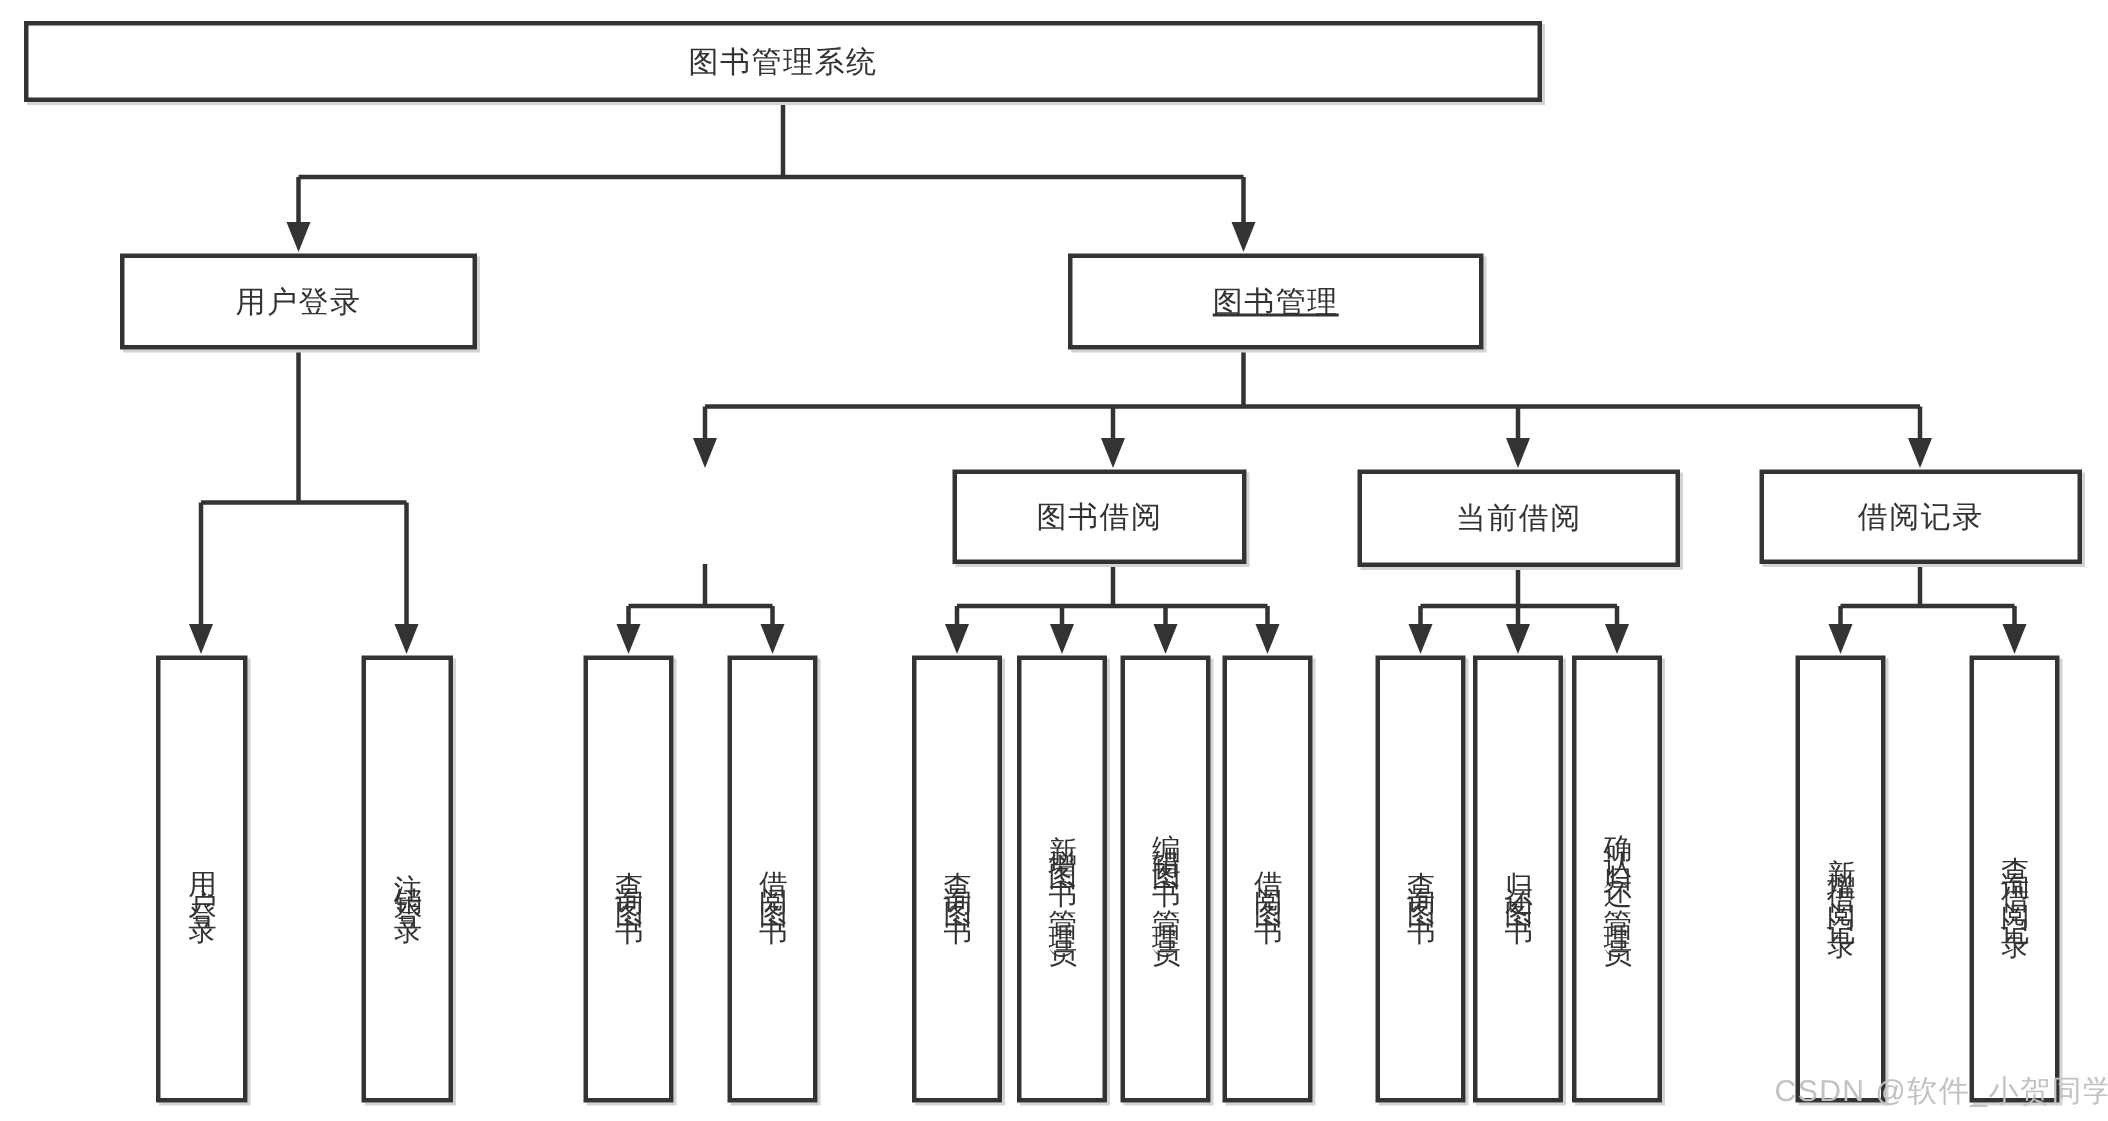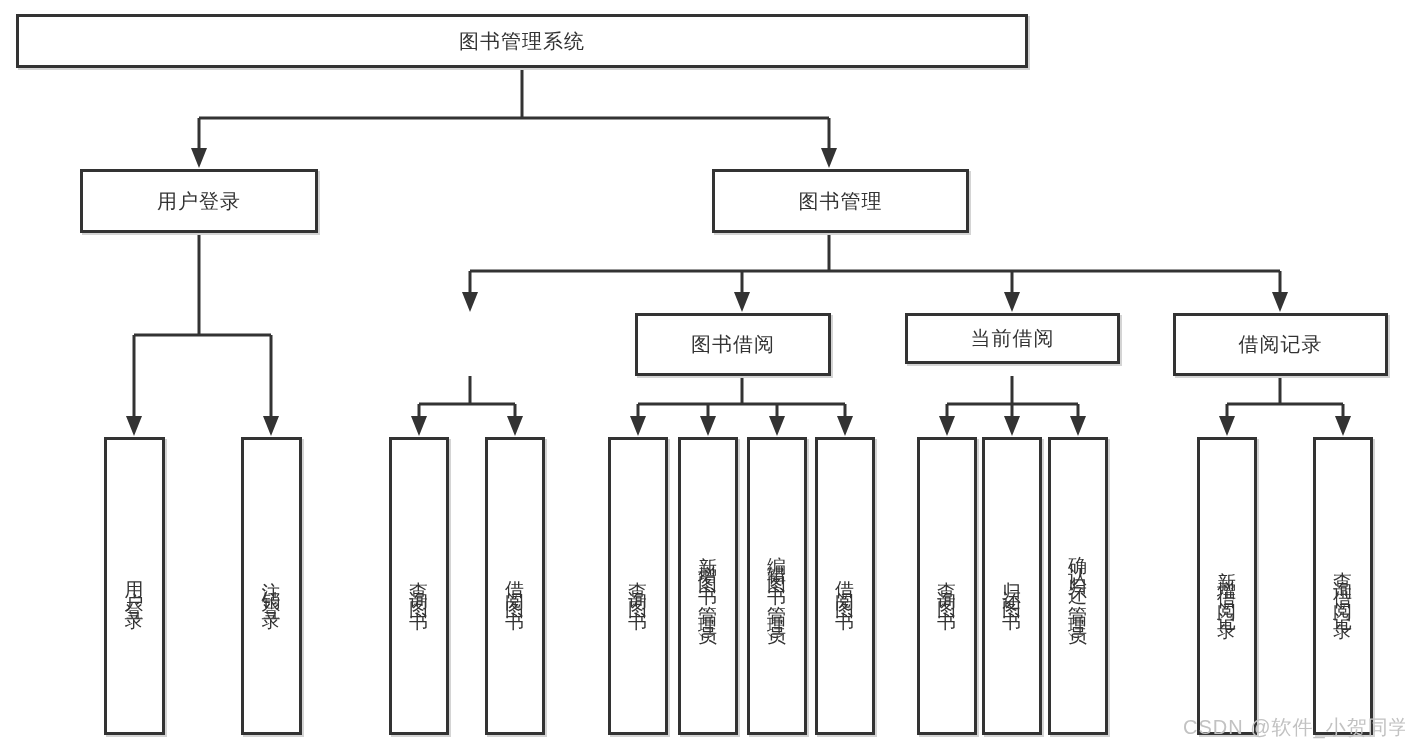--- a/index.html
+++ b/index.html
@@ -104,24 +104,24 @@
     <path d="M1227 404 H1343"></path>
     <path d="M1227 404 V418"></path>
     <path d="M1343 404 V418"></path>
     <polygon points="1219,416 1235,416 1227,436"></polygon>
     <polygon points="1335,416 1351,416 1343,436"></polygon>
   </svg>
 
   <div class="node" style="left:16px;top:14px;width:1012px;height:54px;">图书管理系统</div>
 
   <div class="node" style="left:80px;top:169px;width:238px;height:64px;">用户登录</div>
-  <div class="node" style="left:712px;top:169px;width:257px;height:64px;">图书管理</div>
+  <div class="node" style="left:712px;top:169px;width:277px;height:64px;text-decoration:underline;">图书管理</div>
 
   <div class="node" style="left:635px;top:313px;width:196px;height:63px;">图书借阅</div>
-  <div class="node" style="left:905px;top:313px;width:215px;height:51px;">当前借阅</div>
+  <div class="node" style="left:905px;top:313px;width:215px;height:65px;">当前借阅</div>
   <div class="node" style="left:1173px;top:313px;width:215px;height:63px;">借阅记录</div>
 
   <div class="node v" style="left:104px;top:437px;width:61px;height:298px;">用户登录</div>
   <div class="node v" style="left:241px;top:437px;width:61px;height:298px;">注销登录</div>
 
   <div class="node v" style="left:389px;top:437px;width:60px;height:298px;">查询图书</div>
   <div class="node v" style="left:485px;top:437px;width:60px;height:298px;">借阅图书</div>
 
   <div class="node v" style="left:608px;top:437px;width:60px;height:298px;">查询图书</div>
   <div class="node v" style="left:678px;top:437px;width:60px;height:298px;">新增图书（管理员）</div>

